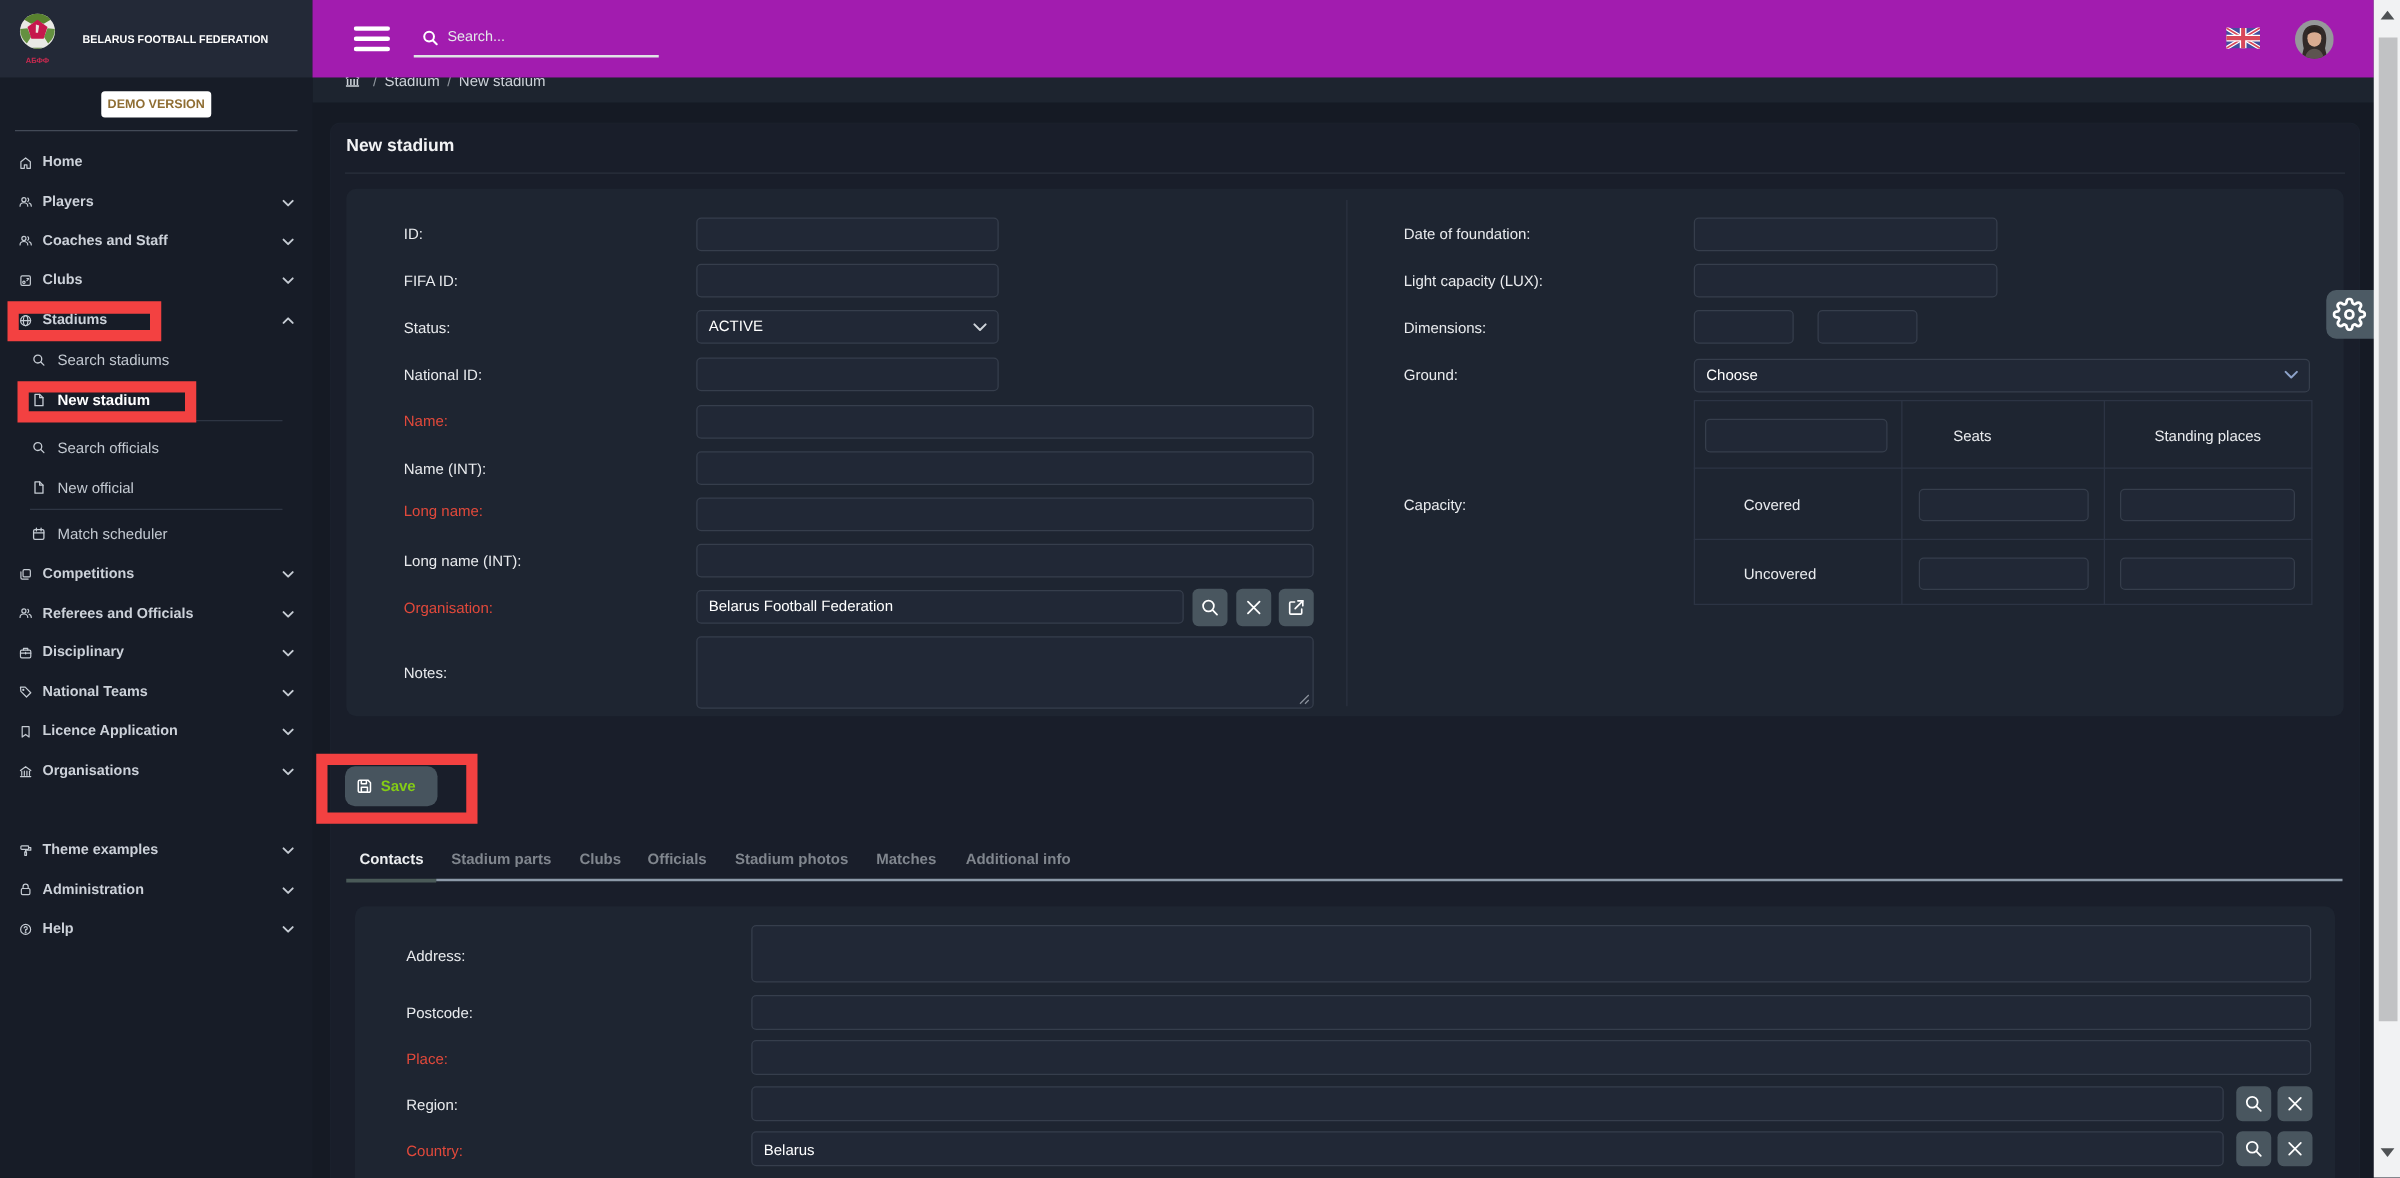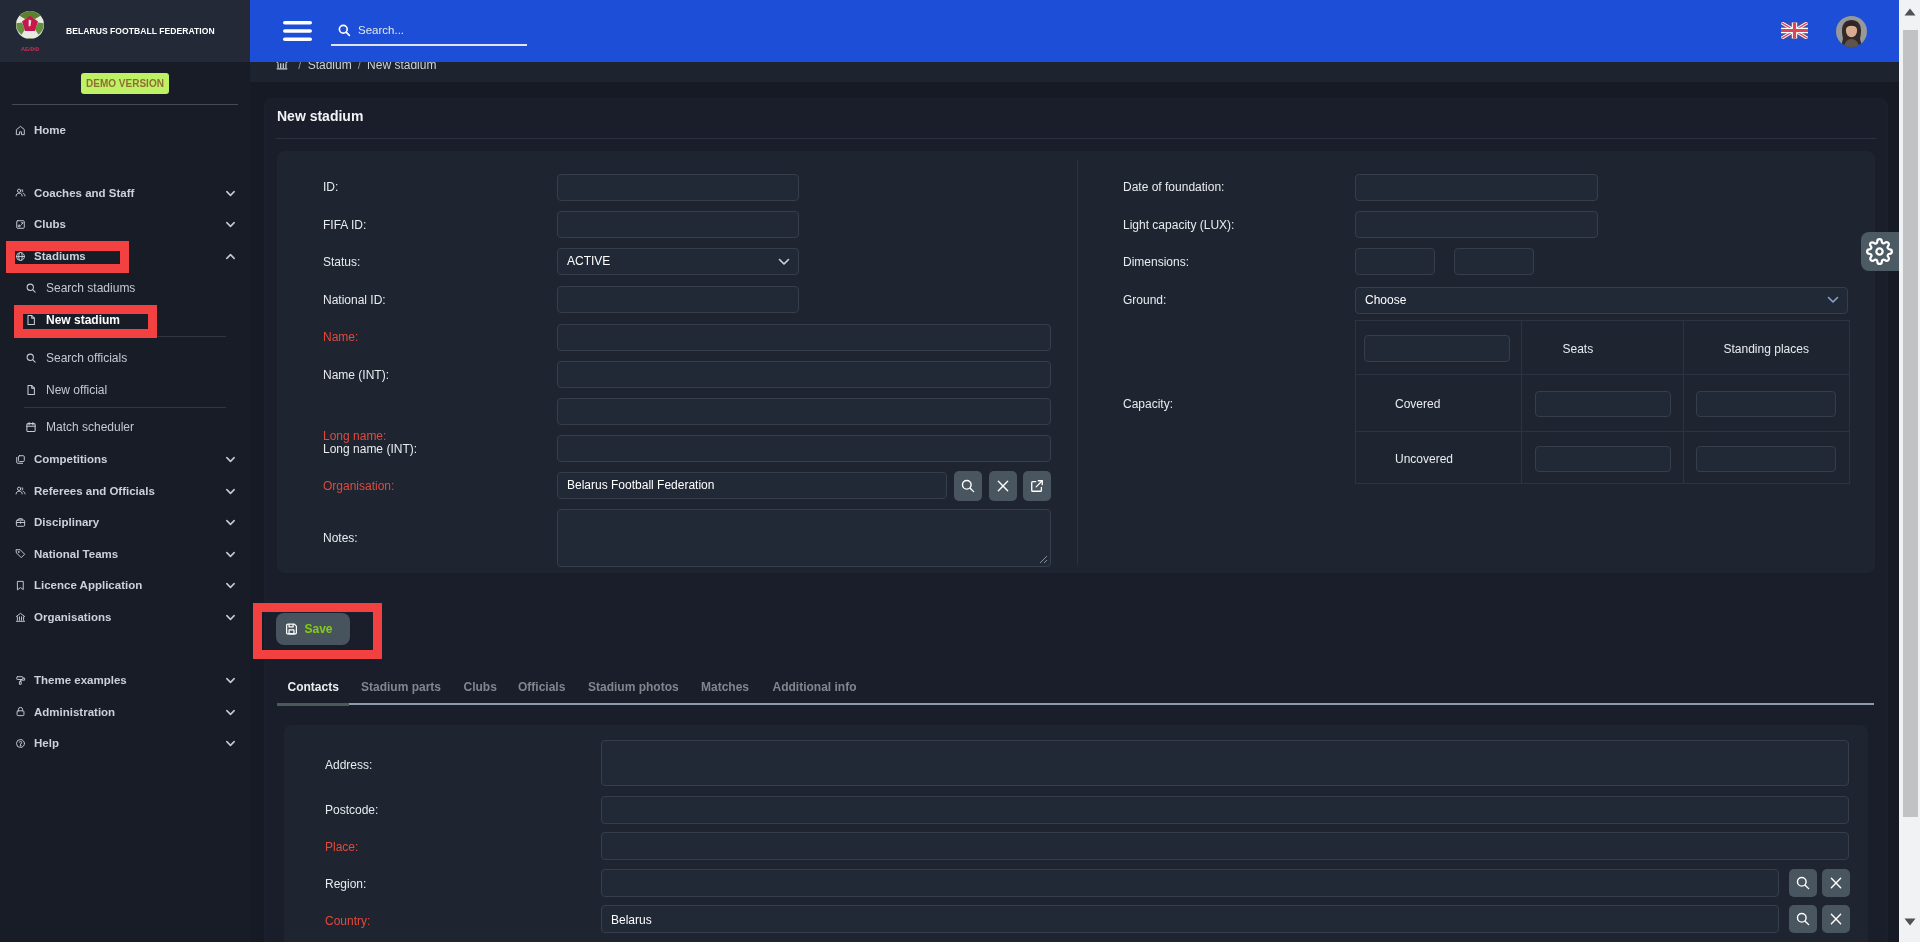--- a/index.html
+++ b/index.html
@@ -4,38 +4,38 @@
 <style>
   * { margin:0; padding:0; box-sizing:border-box; }
   html,body { width:1920px; height:942px; overflow:hidden; background:#151a24;
     font-family:"Liberation Sans", sans-serif; }
   .abs { position:absolute; }
   
   #sidebar { position:absolute; left:0; top:0; width:250px; height:942px; background:#171c27; z-index:5;}
   #sidehead { position:absolute; left:0; top:0; width:250px; height:62px; background:#232937;}
   #sidehead .ttl { position:absolute; left:66px; top:26px; color:#fff; white-space:nowrap;
      font-size:9px; font-weight:bold; letter-spacing:.05px; transform:scaleX(.95); transform-origin:left center;}
-  #badge { position:absolute; left:81px; top:72.5px; width:88px; height:21.5px; background:#bef264;
+  #badge { position:absolute; left:81px; top:72.5px; width:88px; height:21.5px; background:#ffffff;
      border-radius:3px; color:#8f6e33; font-size:10px; font-weight:bold; text-align:center; line-height:21px;}
   #sidehr { position:absolute; left:12px; top:104px; width:226px; height:0; border-top:1px solid #434a57;}
   .mi { position:absolute; left:0; width:250px; height:32px; }
   .mi .ic { position:absolute; left:15px; top:50%; margin-top:-5.5px; width:11px; height:11px;}
   .mi .lb { position:absolute; left:34px; top:50%; transform:translateY(-50%);
      color:#ccd1d9; font-size:11.5px; font-weight:bold; white-space:nowrap;}
   .mi .ch { position:absolute; right:14px; top:50%; margin-top:-5px; width:11px; height:11px;}
   .smi { position:absolute; left:0; width:250px; height:32px;}
   .smi .ic { position:absolute; left:25px; top:50%; margin-top:-6px; width:12px; height:12px;}
   .smi .lb { position:absolute; left:46px; top:50%; transform:translateY(-50%);
      color:#c3c9d1; font-size:12px; white-space:nowrap;}
   .smi .lb.act { color:#fff; font-weight:bold;}
   .subhr { position:absolute; left:24px; width:202px; border-top:1px solid #2e3543;}
   
   .redbox { position:absolute; border-style:solid; border-color:#f34141; z-index:50;}
   
-  #topbar { position:absolute; left:250px; top:0; width:1649px; height:62px; background:#1d4ed8; z-index:8;}
+  #topbar { position:absolute; left:250px; top:0; width:1649px; height:62px; background:#a21caf; z-index:8;}
   #crumbs { position:absolute; left:250px; top:62px; width:1649px; height:20px; background:#1d242f; z-index:4;}
   #crumbtxt { position:absolute; left:275px; top:55px; height:20px; line-height:20px; color:#cdd2d9;
      font-size:12px; z-index:4; white-space:nowrap;}
   
   #main { position:absolute; left:250px; top:82px; width:1649px; height:860px; background:#151a24; z-index:1;}
   #card { position:absolute; left:264px; top:97.5px; width:1624px; height:1000px; background:#191e2a;
      border-radius:8px; border:1px solid #20263243; z-index:2;}
   #cardtitle { position:absolute; left:277px; top:108px; color:#f2f3f5; font-size:14px; font-weight:bold; z-index:3;}
   #carddiv { position:absolute; left:276px; top:138px; width:1600px; border-top:1px solid #2a303d; z-index:3;}
   .panel { position:absolute; background:#1e2531; border-radius:8px; z-index:3;}
@@ -66,20 +66,32 @@
     <div class="ttl">BELARUS FOOTBALL FEDERATION</div>
   </div>
   <div id="badge">DEMO VERSION</div>
   <div id="sidehr"></div>
 <div class="mi" style="top:114px">
       <svg class="ic" width="15" height="15" viewBox="0 0 16 16" fill="none" stroke="#c5cbd3" stroke-width="1.4" stroke-linecap="round" stroke-linejoin="round">
         <path d="M2.5 6.5 8 2l5.5 4.5V14h-4v-4h-3v4h-4z"></path>
       </svg>
       <span class="lb">Home</span>
     </div>
+<div class="mi" style="top:145.5px">
+      <svg class="ic" width="15" height="15" viewBox="0 0 16 16" fill="none" stroke="#c5cbd3" stroke-width="1.4" stroke-linecap="round" stroke-linejoin="round">
+        <circle cx="6" cy="5.5" r="2.4"></circle>
+        <path d="M1.5 13c0-2.5 2-4 4.5-4s4.5 1.5 4.5 4"></path>
+        <path d="M10.5 3.6a2.4 2.4 0 0 1 0 4"></path>
+        <path d="M12 9.3c1.7.5 2.6 1.9 2.6 3.7"></path>
+      </svg>
+      <span class="lb">Players</span>
+      <svg class="ch" width="11" height="11" viewBox="0 0 12 12" fill="none" stroke="#c5cbd3" stroke-width="1.7" stroke-linecap="round" stroke-linejoin="round">
+        <path d="M2 4l4 4 4-4"></path>
+      </svg>
+    </div>
 <div class="mi" style="top:176.5px">
       <svg class="ic" width="15" height="15" viewBox="0 0 16 16" fill="none" stroke="#c5cbd3" stroke-width="1.4" stroke-linecap="round" stroke-linejoin="round">
         <circle cx="6" cy="5.5" r="2.4"></circle>
         <path d="M1.5 13c0-2.5 2-4 4.5-4s4.5 1.5 4.5 4"></path>
         <path d="M10.5 3.6a2.4 2.4 0 0 1 0 4"></path>
         <path d="M12 9.3c1.7.5 2.6 1.9 2.6 3.7"></path>
       </svg>
       <span class="lb">Coaches and Staff</span>
       <svg class="ch" width="11" height="11" viewBox="0 0 12 12" fill="none" stroke="#c5cbd3" stroke-width="1.7" stroke-linecap="round" stroke-linejoin="round">
         <path d="M2 4l4 4 4-4"></path>
@@ -295,21 +307,21 @@
 <div class="inp" style="left:557px;top:248px;width:242px;height:27px">ACTIVE</div>
 <svg class="chev" style="left:778px;top:257px" width="12" height="10" viewBox="0 0 12 10" fill="none" stroke="#cfd4da" stroke-width="1.6" stroke-linecap="round" stroke-linejoin="round">
     <path d="M1.5 2.5 6 7l4.5-4.5"></path>
   </svg>
 <div class="flab" style="left:296px;top:299.5px">National ID:</div>
 <div class="inp" style="left:557px;top:286px;width:242px;height:27px"></div>
 <div class="flab req" style="left:296px;top:337px">Name:</div>
 <div class="inp" style="left:557px;top:323.5px;width:494px;height:27px"></div>
 <div class="flab" style="left:296px;top:374.5px">Name (INT):</div>
 <div class="inp" style="left:557px;top:361px;width:494px;height:27px"></div>
-<div class="flab req" style="left:296px;top:436px">Long name:</div>
+<div class="flab req" style="left:296px;top:409px">Long name:</div>
 <div class="inp" style="left:557px;top:398px;width:494px;height:27px"></div>
 <div class="flab" style="left:296px;top:448.5px">Long name (INT):</div>
 <div class="inp" style="left:557px;top:435px;width:494px;height:27px"></div>
 <div class="flab req" style="left:296px;top:485.5px">Organisation:</div>
 <div class="inp" style="left:557px;top:472px;width:390px;height:27px">Belarus Football Federation</div>
 <div class="btnsq" style="left:954px;top:470.5px">
   <svg width="15" height="15" viewBox="0 0 16 16" fill="none" stroke="#fff" stroke-width="1.5" stroke-linecap="round">
       <circle cx="6.7" cy="6.7" r="4.6"></circle>
       <path d="M10.3 10.3 14 14"></path>
     </svg>

